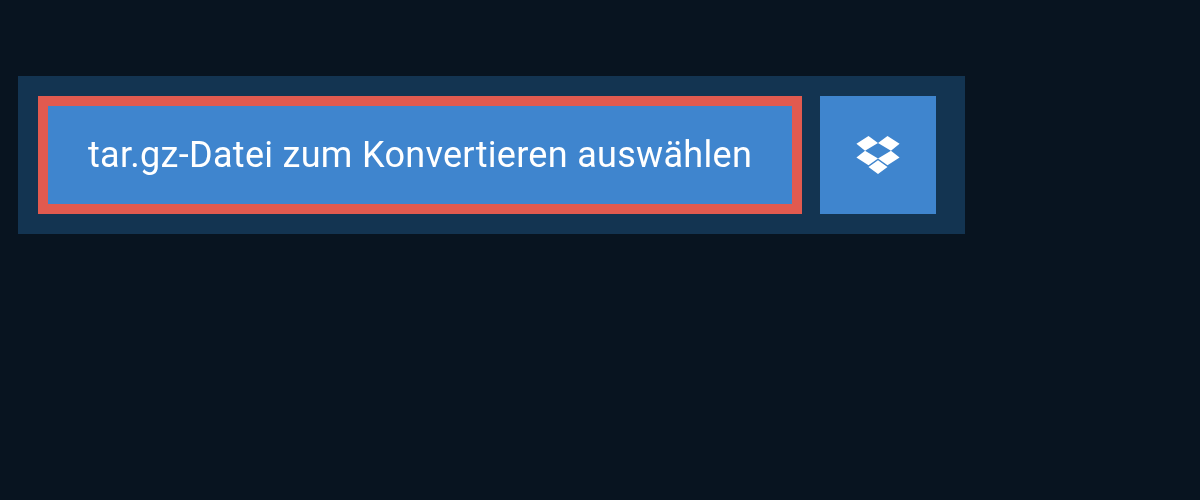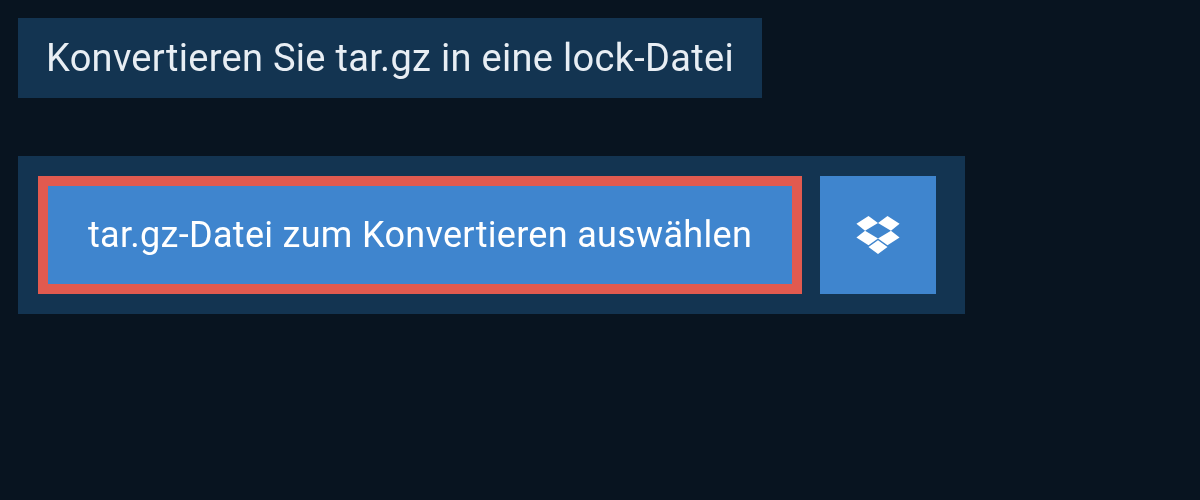--- a/index.html
+++ b/index.html
@@ -73,23 +73,20 @@
       width: 44px;
       height: 38px;
       fill: #ffffff;
     }
   </style>
 </head>
 <body>
 
 <div class="container">
   
-  <div class="header-bar">
-    <h1 class="header-title">Konvertieren Sie tar.gz in eine lock-Datei</h1>
-  </div>
   
   <div class="button-row">
 
     <div class="select-file-button">
       <span class="select-file-label">tar.gz-Datei zum Konvertieren auswählen</span>
     </div>
 
     <div class="dropbox-button">
       <svg class="dropbox-icon" viewBox="0 0 50 44">
         <path d="M 14 0 L 0 9 L 10 17 L 25 8 Z M 36 0 L 25 8 L 40 17 L 50 9 Z M 0 25 L 14 34 L 25 26 L 10 17 Z M 50 25 L 40 17 L 25 26 L 36 34 Z M 14 36 L 25 44 L 36 36 L 25 28 Z"></path>

